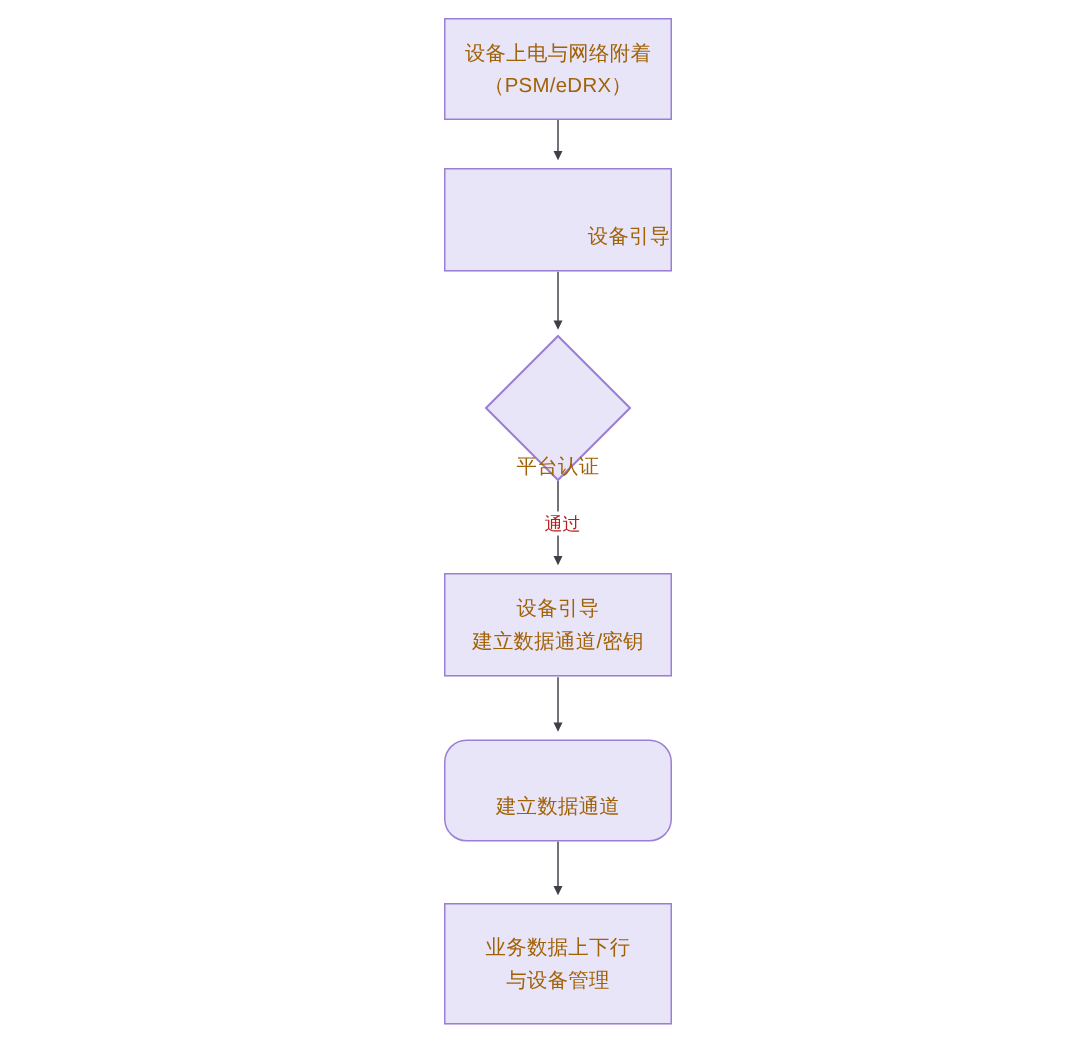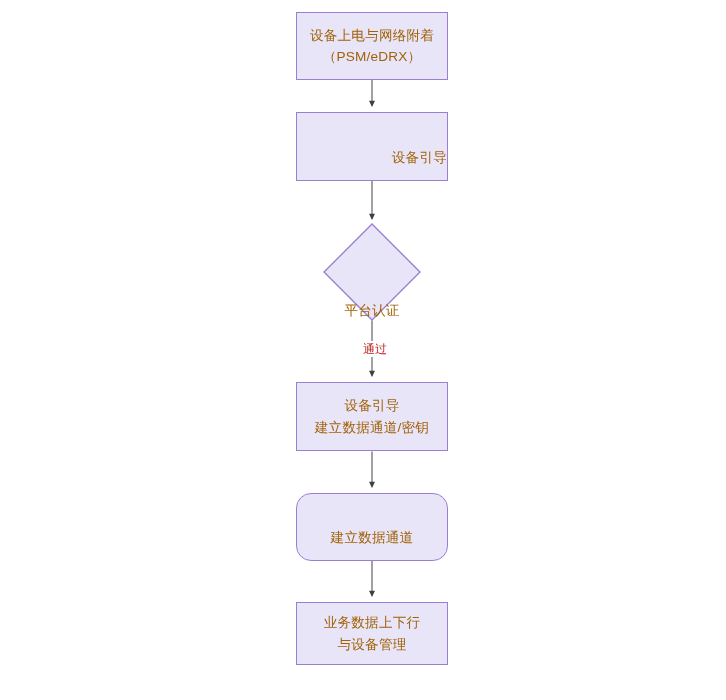--- a/index.html
+++ b/index.html
@@ -129,18 +129,18 @@
     <span class="l2">建立数据通道/密钥</span>
   </div>
 </div>
 
 <div class="node node-rect" style="left:296px; top:493px; width:152px; height:68px;border-radius:15px;">
   <div class="node-label">
     <span>建立数据通道</span>
   </div>
 </div>
 
-<div class="node node-rect" style="left:296px; top:602px; width:152px; height:63px;">
+<div class="node node-rect" style="left:296px; top:602px; width:152px; height:81px;">
   <div class="node-label">
     <span>业务数据上下行</span>
     <span class="l2">与设备管理</span>
   </div>
 </div>
 
 </body></html>

